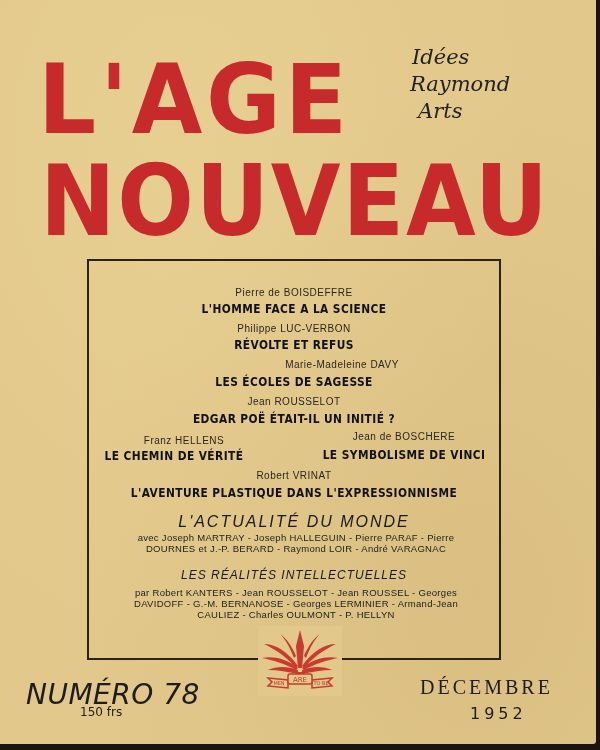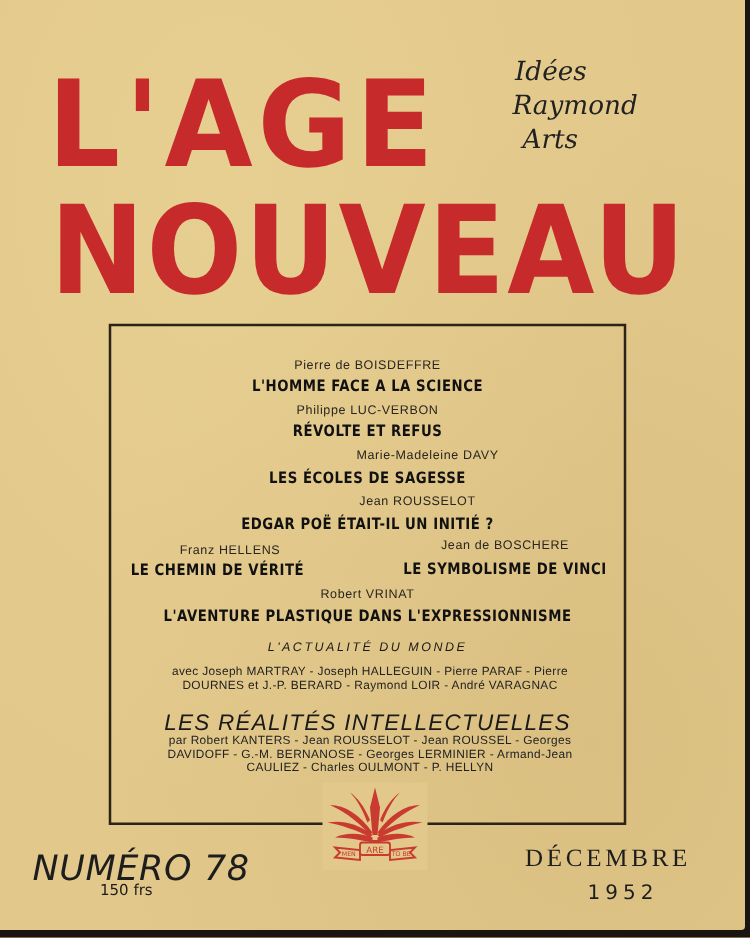--- a/index.html
+++ b/index.html
@@ -45,24 +45,24 @@
       font-family: "Liberation Sans", sans-serif; font-size: 10px; color: #2a2520;
       letter-spacing: 0.5px;
     }
     .c-title {
       position: absolute; left: 0; width: 100%; text-align: center;
       font-family: "DejaVu Sans", sans-serif; font-weight: bold; font-size: 12.5px; color: #111;
       transform: scaleX(0.85); letter-spacing: 0.5px;
     }
     .c-section {
       position: absolute; left: 0; width: 100%; text-align: center;
-      font-family: "Liberation Sans", sans-serif; font-style: italic; font-size: 10px;
+      font-family: "Liberation Sans", sans-serif; font-style: italic; font-size: 16px;
       color: #1a1a1a; letter-spacing: 2px;
     }
-    .c-section.small { font-size: 18px; letter-spacing: 1px; font-style: italic; }
+    .c-section.small { font-size: 12px; letter-spacing: 1px; font-style: italic; }
     .c-names {
       position: absolute; left: 14px; width: 386px; text-align: center;
       font-family: "Liberation Sans", sans-serif; font-size: 9.5px; line-height: 11px;
       color: #222; letter-spacing: 0.3px;
     }
     .half-left, .half-right { position: absolute; text-align: center; }
 
     .emblem {
       position: absolute; left: 258px; top: 626px; width: 84px; height: 70px;
       background: #e2c88a;
@@ -103,21 +103,21 @@
   <div class="contents-box">
     <div class="c-author" style="top:26px;">Pierre de BOISDEFFRE</div>
     <div class="c-title" style="top:40px;">L'HOMME FACE A LA SCIENCE</div>
 
     <div class="c-author" style="top:62px;">Philippe LUC-VERBON</div>
     <div class="c-title" style="top:76px;">RÉVOLTE ET REFUS</div>
 
     <div class="c-author" style="top:98px;padding-left:48px;">Marie-Madeleine DAVY</div>
     <div class="c-title" style="top:113px;">LES ÉCOLES DE SAGESSE</div>
 
-    <div class="c-author" style="top:135px;padding-left:40px;">Jean ROUSSELOT</div>
+    <div class="c-author" style="top:135px;">Jean ROUSSELOT</div>
     <div class="c-title" style="top:150px;">EDGAR POË ÉTAIT-IL UN INITIÉ ?</div>
 
     <div class="c-author half-left" style="top:174px; left:0; width:190px;">Franz HELLENS</div>
     <div class="c-title half-left" style="top:187px; left:-10px; width:190px;">LE CHEMIN DE VÉRITÉ</div>
 
     <div class="c-author half-right" style="top:170px; left:220px; width:190px;">Jean de BOSCHERE</div>
     <div class="c-title half-right" style="top:186px; left:200px; width:230px;">LE SYMBOLISME DE VINCI</div>
 
     <div class="c-author" style="top:209px;">Robert VRINAT</div>
     <div class="c-title" style="top:224px;">L'AVENTURE PLASTIQUE DANS L'EXPRESSIONNISME</div>

